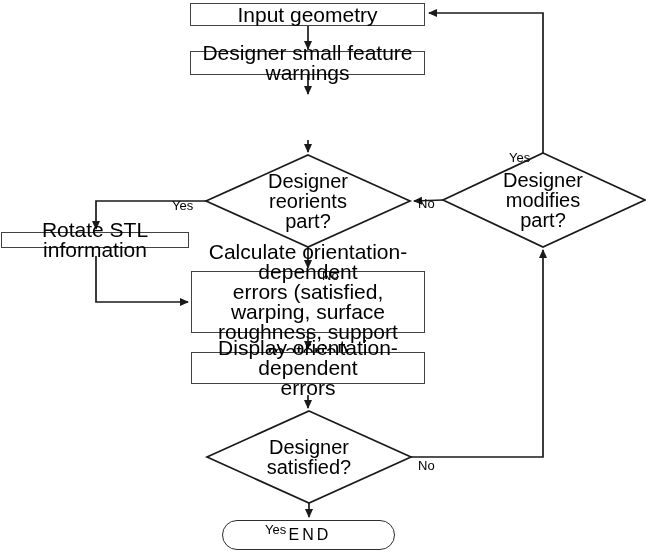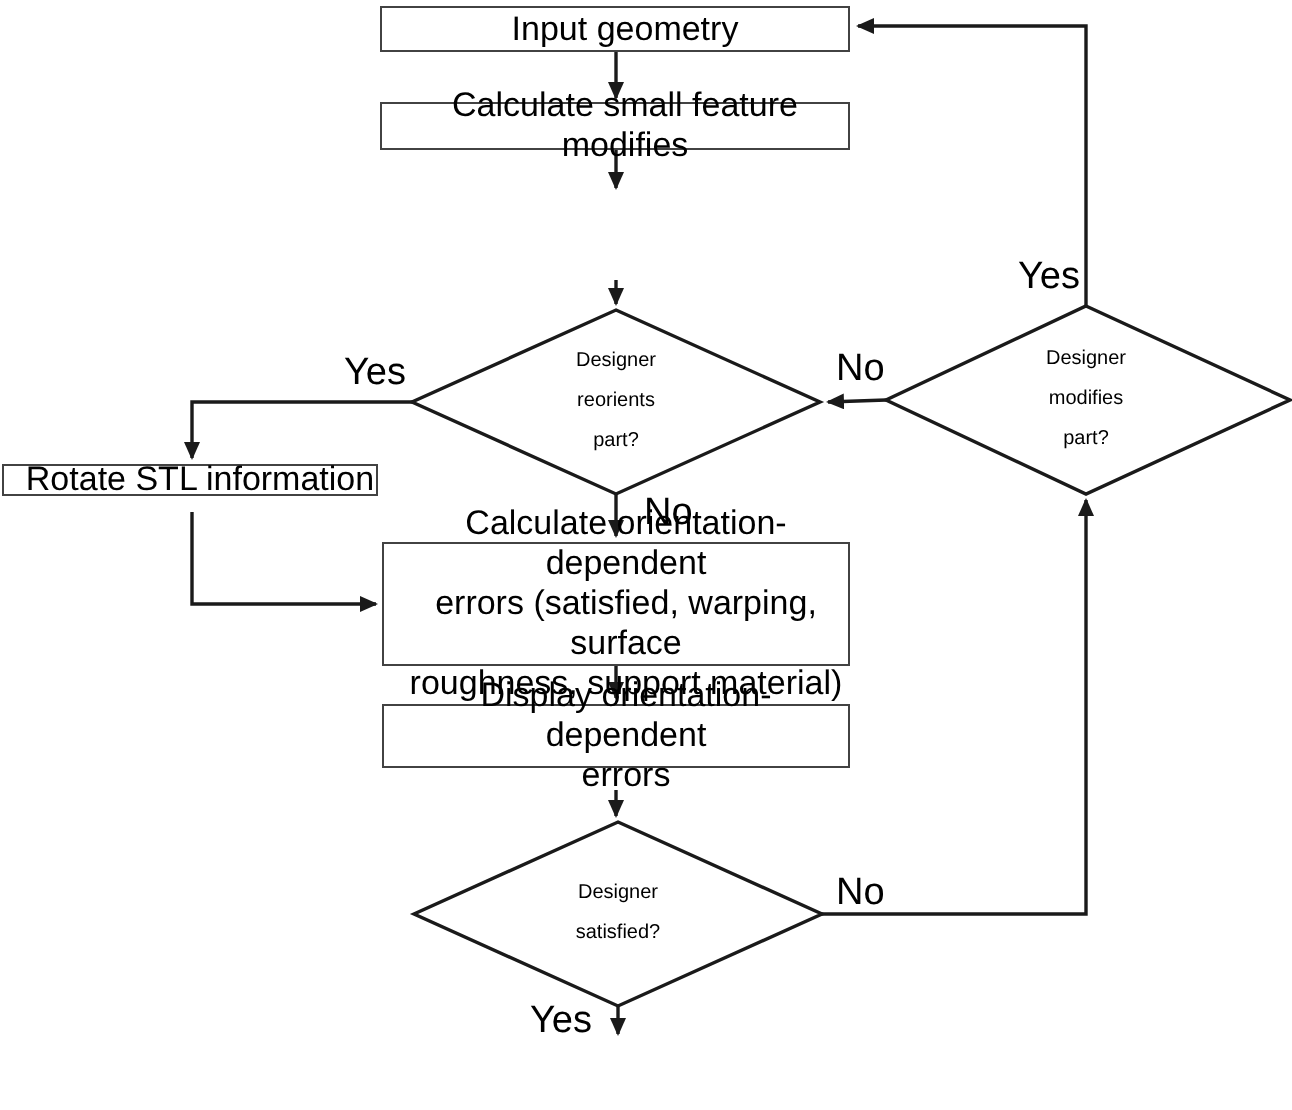--- a/index.html
+++ b/index.html
@@ -21,42 +21,41 @@
   .edge{stroke:var(--line);stroke-width:1.7;fill:none;}
   .diamond{fill:var(--background);stroke:var(--line);stroke-width:1.7;}
   .arrowhead{fill:var(--line);}
   .box{
     position:absolute;
     box-sizing:border-box;
     background:var(--background);
     border:1.5px solid var(--box-border);
     display:flex;align-items:center;justify-content:center;
     text-align:center;
-    font-size:17px;line-height:20px;
+    font-size:21px;line-height:20px;
     white-space:pre-line;
-    padding-left:10px;
   }
   .terminator{
     border-radius:15px;
     border-color:#2e2e2e;
     font-size:16px;
     letter-spacing:3px;
     padding-left:3px;
   }
   .diamond-label{
     position:absolute;
     display:flex;align-items:center;justify-content:center;
     text-align:center;
-    font-size:10px;line-height:20px;
+    font-size:20px;line-height:20px;
     white-space:pre-line;
     pointer-events:none;
   }
   .edge-label{
     position:absolute;
-    font-size:19px;line-height:16px;
+    font-size:13px;line-height:16px;margin-top:19px;
   }
 </style>
 </head>
 <body>
 
 <div class="canvas">
 
   <svg class="wires" viewBox="0 0 646 555" xmlns="http://www.w3.org/2000/svg">
     <defs>
       <marker id="arrow" markerUnits="userSpaceOnUse" markerWidth="10" markerHeight="9" refX="8" refY="4" orient="auto">
@@ -84,32 +83,33 @@
 
     <polyline class="edge" points="443,200 414,201" marker-end="url(#arrow)"></polyline>
 
     <polygon class="diamond" points="308,155 410,201 308,247 206,201"></polygon>
     <polygon class="diamond" points="543,153 645,200 543,247 443,200"></polygon>
     <polygon class="diamond" points="309,411 411,457 309,503 207,457"></polygon>
   </svg>
 
   <div class="box" style="left:190px;top:3px;width:235px;height:23px">Input geometry</div>
 
-  <div class="box" style="left:190px;top:51px;width:235px;height:24px">Calculate small feature modifies</div>
+  <div class="box" style="left:190px;top:51px;width:235px;height:24px">Designer small feature warnings</div>
 
 
   <div class="box" style="left:1px;top:232px;width:188px;height:16px">Rotate STL information</div>
 
   <div class="box" style="left:191px;top:271px;width:234px;height:62px">Calculate orientation-dependent
 errors (satisfied, warping, surface
 roughness, support material)</div>
 
   <div class="box" style="left:191px;top:352px;width:234px;height:32px">Display orientation-dependent
 errors</div>
 
+  <div class="box terminator" style="left:222px;top:520px;width:173px;height:30px">END</div>
 
   <div class="diamond-label" style="left:258px;top:171px;width:100px;height:60px">Designer
 reorients
 part?</div>
 
   <div class="diamond-label" style="left:493px;top:170px;width:100px;height:60px">Designer
 modifies
 part?</div>
 
   <div class="diamond-label" style="left:259px;top:437px;width:100px;height:40px">Designer

